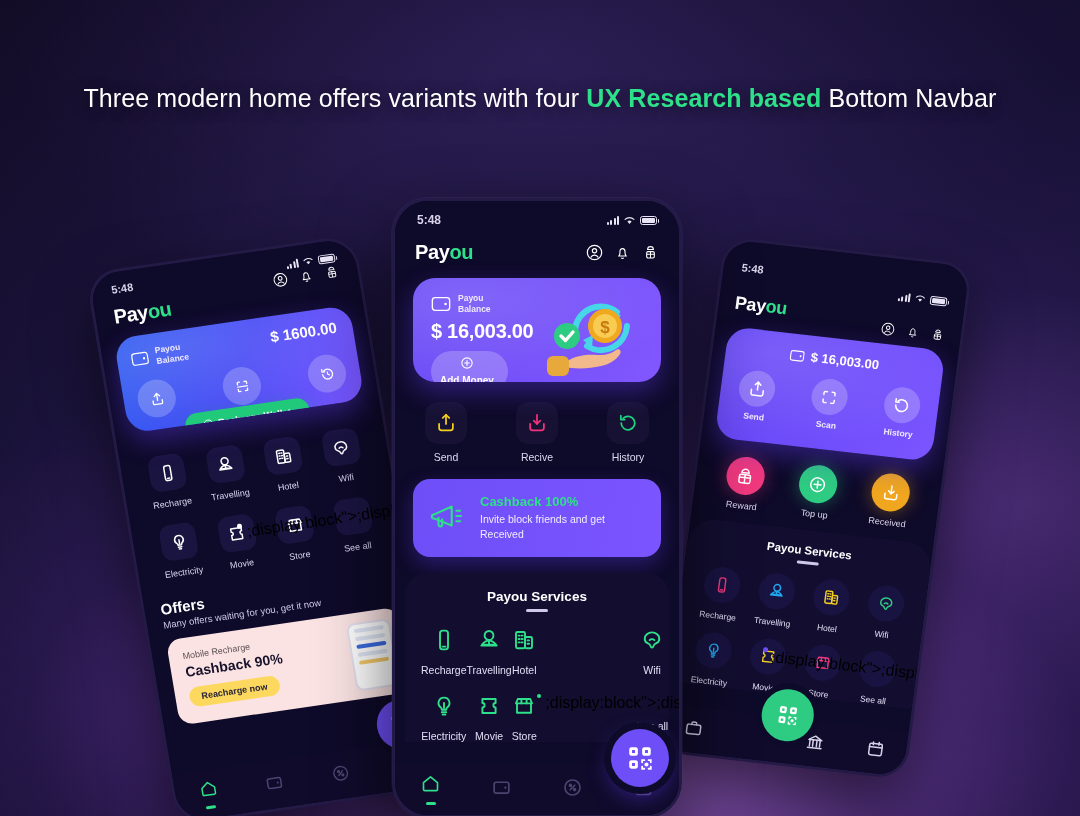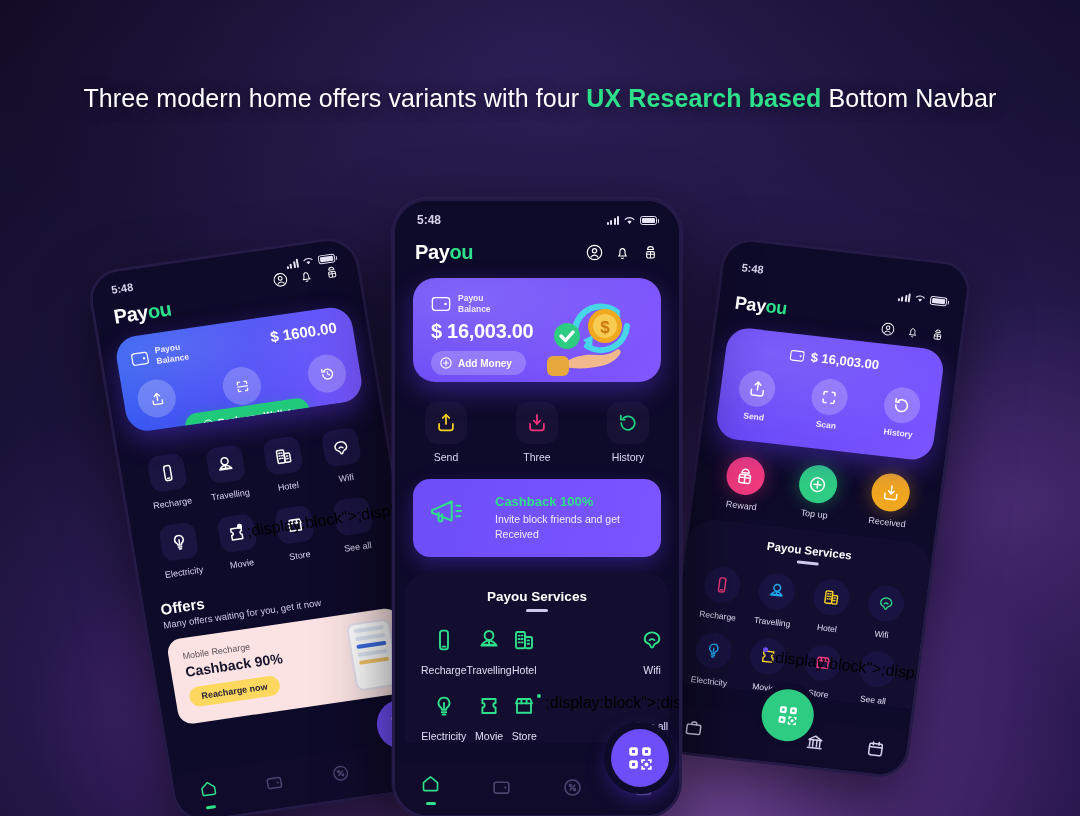--- a/index.html
+++ b/index.html
@@ -76,36 +76,37 @@
     background:radial-gradient(ellipse at 30% 40%, rgba(255,255,255,.13) 0%, rgba(255,255,255,0) 60%);
   }
   .wal-row{ display:flex; align-items:center; gap:7px; }
   .wal-lbl{ font-size:8.5px; font-weight:700; color:#efeaff; line-height:1.25; }
   .bal-amt{ font-weight:800; color:#fff; letter-spacing:-.3px; }
   .add-money{
     display:inline-flex; align-items:center; gap:6px;
     background:rgba(255,255,255,.22); color:#fff;
     border-radius:999px; font-size:10px; font-weight:700;
     padding:6px 14px 6px 9px;
+    flex-direction:column;
   }
   .coin-art{ position:absolute; }
 
   
   .qa-row{ display:flex; justify-content:space-between; }
   .qa{ display:flex; flex-direction:column; align-items:center; gap:7px; width:58px;}
   .qa-ic{
     width:42px;height:42px;border-radius:13px;background:#171233;
     display:flex;align-items:center;justify-content:center;
   }
   .qa-lb{ font-size:10.5px; color:#ded9f2; font-weight:500; white-space:nowrap;}
 
   
   .cashback{
     background:linear-gradient(100deg,#6d4ef7,#7b55ff);
-    border-radius:17px; display:flex; gap:30px;
+    border-radius:17px; display:flex; align-items:center; gap:15px;
     box-shadow:0 8px 20px rgba(88,55,220,.38);
   }
   .cb-t1{ color:#2ee08a; font-weight:800; font-size:13px; margin-bottom:3px;}
   .cb-t2{ color:#f0ecff; font-size:10.5px; line-height:1.42;}
 
   
   .svc-panel{ background:#130e30; border-radius:22px 22px 0 0; }
   .svc-title{ text-align:center; color:#fff; font-weight:700; font-size:13.5px;}
   .svc-dash{ width:22px;height:3px;background:#cfc8e8;border-radius:2px;margin:5px auto 0;}
   .svc-grid{ display:grid; grid-template-columns:repeat(4,1fr); }
@@ -789,21 +790,21 @@
             <span class="qa-lb">Send</span>
           </div>
           <div class="qa">
             <span class="qa-ic">
               <svg width="22" height="22" viewBox="0 0 24 24" fill="none" stroke="#f5317f" stroke-width="1.9" stroke-linecap="round" stroke-linejoin="round">
                 <path d="M12 13V3"></path>
                 <path d="M8.5 9.5 12 13l3.5-3.5"></path>
                 <path d="M4.5 13v4.5A2.5 2.5 0 0 0 7 20h10a2.5 2.5 0 0 0 2.5-2.5V13"></path>
               </svg>
             </span>
-            <span class="qa-lb">Three</span>
+            <span class="qa-lb">Recive</span>
           </div>
           <div class="qa">
             <span class="qa-ic">
               <svg width="22" height="22" viewBox="0 0 24 24" fill="none" stroke="#1fd17f" stroke-width="1.9" stroke-linecap="round" stroke-linejoin="round">
                 <path d="M4.6 12a7.4 7.4 0 1 0 2.2-5.2"></path>
                 <path d="M4.2 4v4.2h4.2"></path>
               </svg>
             </span>
             <span class="qa-lb">History</span>
           </div>

